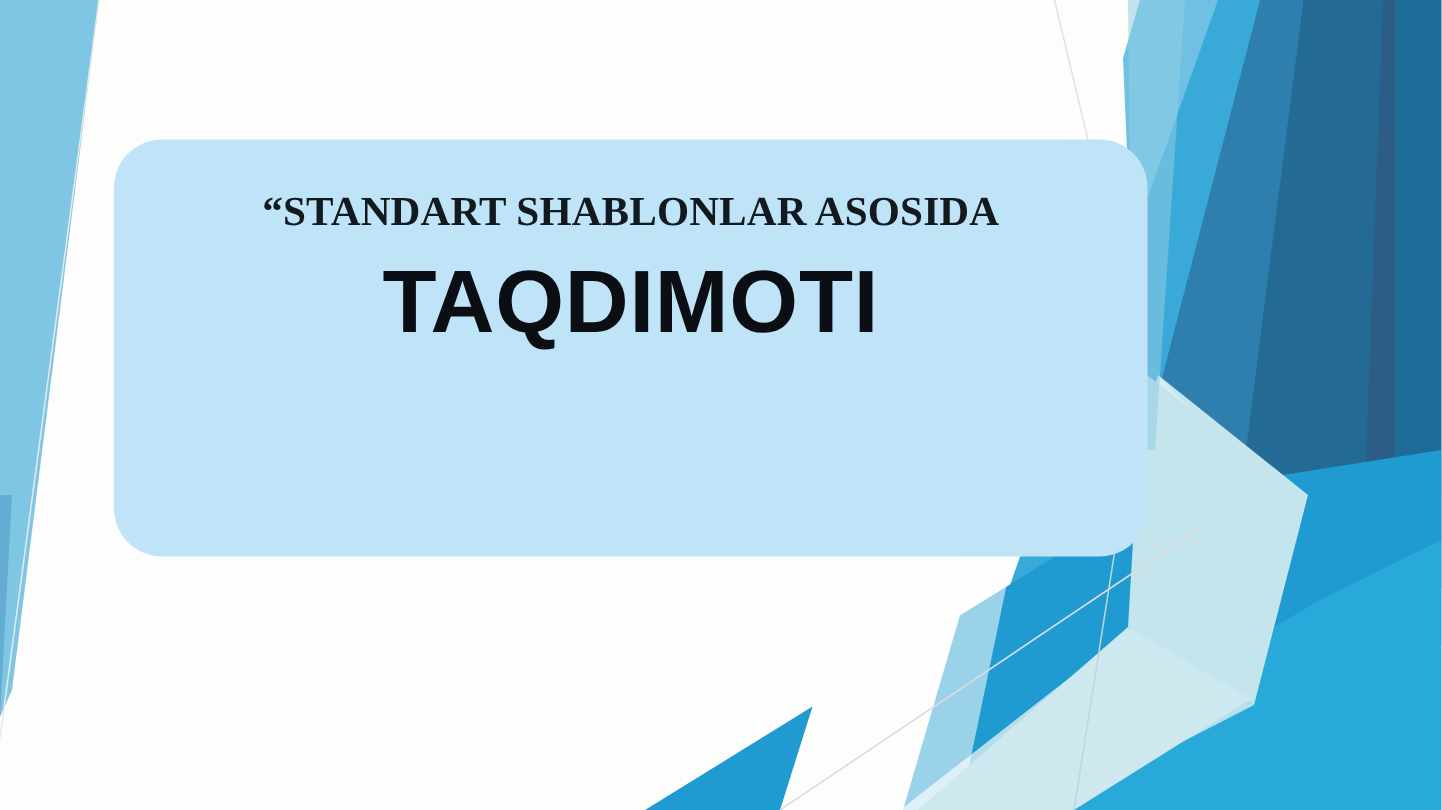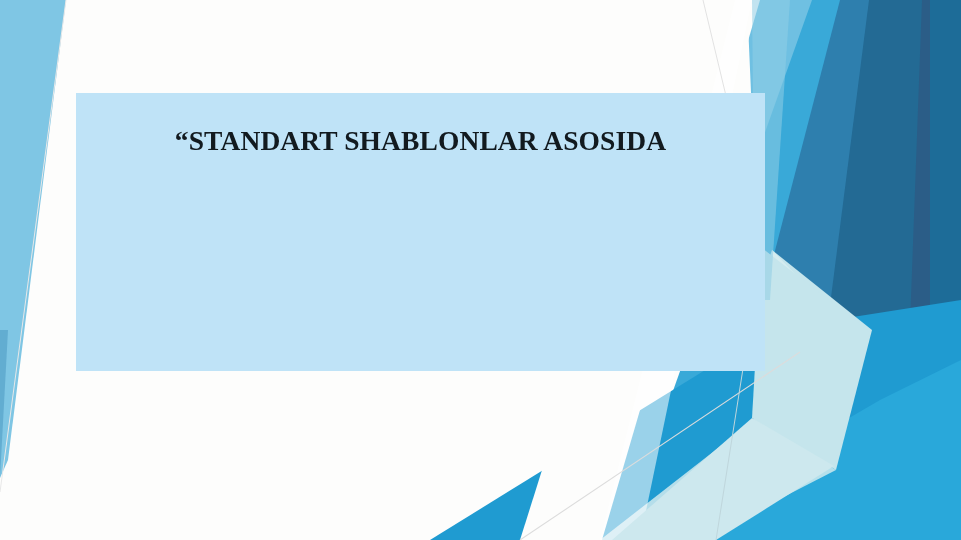--- a/index.html
+++ b/index.html
@@ -34,20 +34,21 @@
     top: 93px;
     width: 689px;
     height: 278px;
     background: #BFE3F7;
     box-sizing: border-box;
     display: flex;
     flex-direction: column;
     align-items: center;
     justify-content: flex-start;
     padding-top: 28px;
+    border-radius: 32px;
   }
 
   .subtitle-line {
     font-family: "Liberation Serif", serif;
     font-weight: bold;
     font-size: 27.5px;
     line-height: 40px;
     letter-spacing: 0.1px;
     color: #121A1F;
     text-align: center;
@@ -111,15 +112,16 @@
 
     <line x1="520" y1="540" x2="800" y2="352" stroke="#DCDCDC" stroke-width="1.1"></line>
     <line x1="703" y1="0" x2="762" y2="246" stroke="#E2E2E2" stroke-width="1"></line>
     <line x1="762" y1="248" x2="716" y2="540" stroke="#BFD6DC" stroke-width="1"></line>
 
     <line x1="66" y1="0" x2="0" y2="492" stroke="#E8E8E8" stroke-width="1"></line>
   </svg>
 
   <div id="title-box">
     <div class="subtitle-line">“STANDART SHABLONLAR ASOSIDA</div>
+    <div id="main-title">TAQDIMOTI</div>
   </div>
 
 </div>
 
 </body></html>

